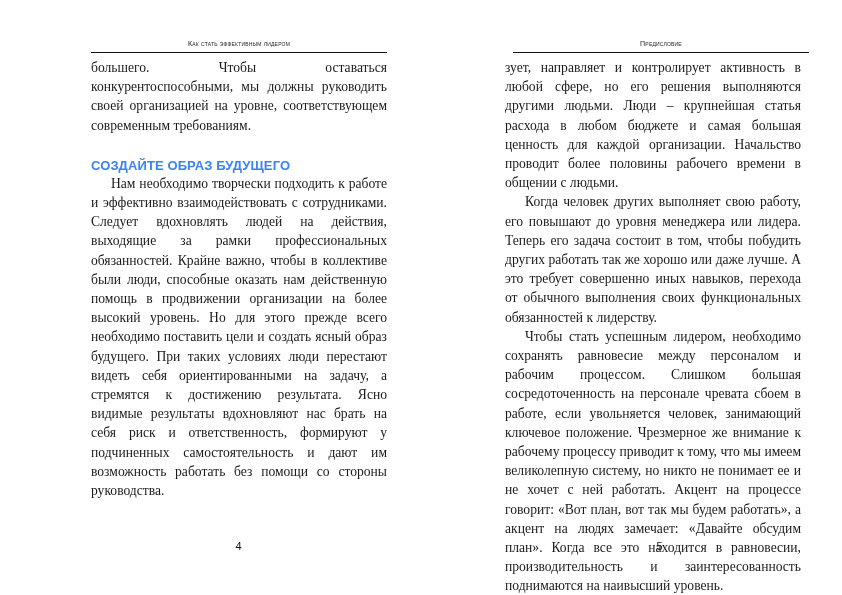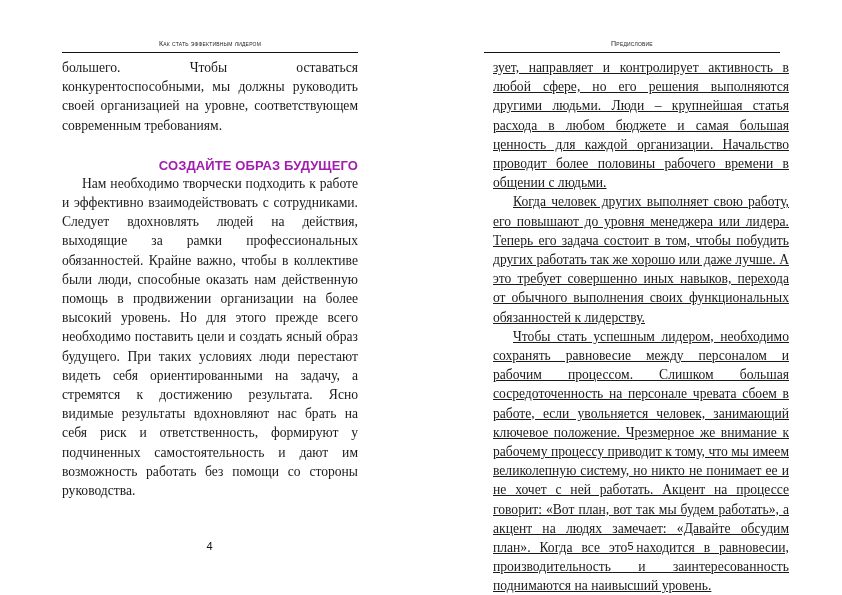--- a/index.html
+++ b/index.html
@@ -1,19 +1,20 @@
 <!DOCTYPE html>
 <html><head>
   <meta charset="utf-8">
   <style>
     html, body { margin: 0; padding: 0; background: #ffffff; }
     body { width: 842px; height: 595px; position: relative; overflow: hidden; }
     .page {
       position: absolute; top: 0; width: 421px; height: 458px;
       background: #ffffff;
+      margin-left: 29px;
     }
     .page.left { left: 0; }
     .page.right { left: 421px; }
     .running-head {
       position: absolute; top: 40px; height: 12px; left: 62px; width: 296px;
       text-align: center;
       font-family: "Liberation Sans", sans-serif;
       font-size: 7px; letter-spacing: 0.2px;
       color: #222; font-variant: small-caps;
     }
@@ -22,28 +23,28 @@
       position: absolute; top: 52px; left: 62px; width: 296px; height: 0;
       border-top: 1.2px solid #111;
     }
     .page.right .rule { left: 63px; }
     .body {
       position: absolute; top: 58px; left: 62px; width: 296px;
       font-family: "Liberation Serif", serif;
       font-size: 13.6px; line-height: 19.2px; color: #1a1a1a;
       text-align: justify;
     }
-    .page.right .body { left: 72px; text-decoration: underline; }
+    .page.right .body { left: 55px; }
     .body p { margin: 0; text-indent: 0; }
     .body p.indent { text-indent: 20px; }
     .body p.cont { text-indent: 0; }
     .body h2 {
       font-family: "Liberation Sans", sans-serif;
       font-weight: bold; font-size: 13px; line-height: 17px;
-      text-align: right; margin: 0; color: #a21caf; letter-spacing: 0.1px;
+      text-align: left; margin: 0; color: #3b82f6; letter-spacing: 0.1px;
     }
     .gap-lg { height: 22px; }
     .gap-xl { height: 34px; }
     .folio {
       position: absolute; top: 540px; width: 421px; text-align: center;
       font-family: "Liberation Sans", sans-serif; font-size: 11px; color: #111;
     }
     .page.left .folio { left: -1px; }
     .page.right .folio { left: -1px; }
   </style>

